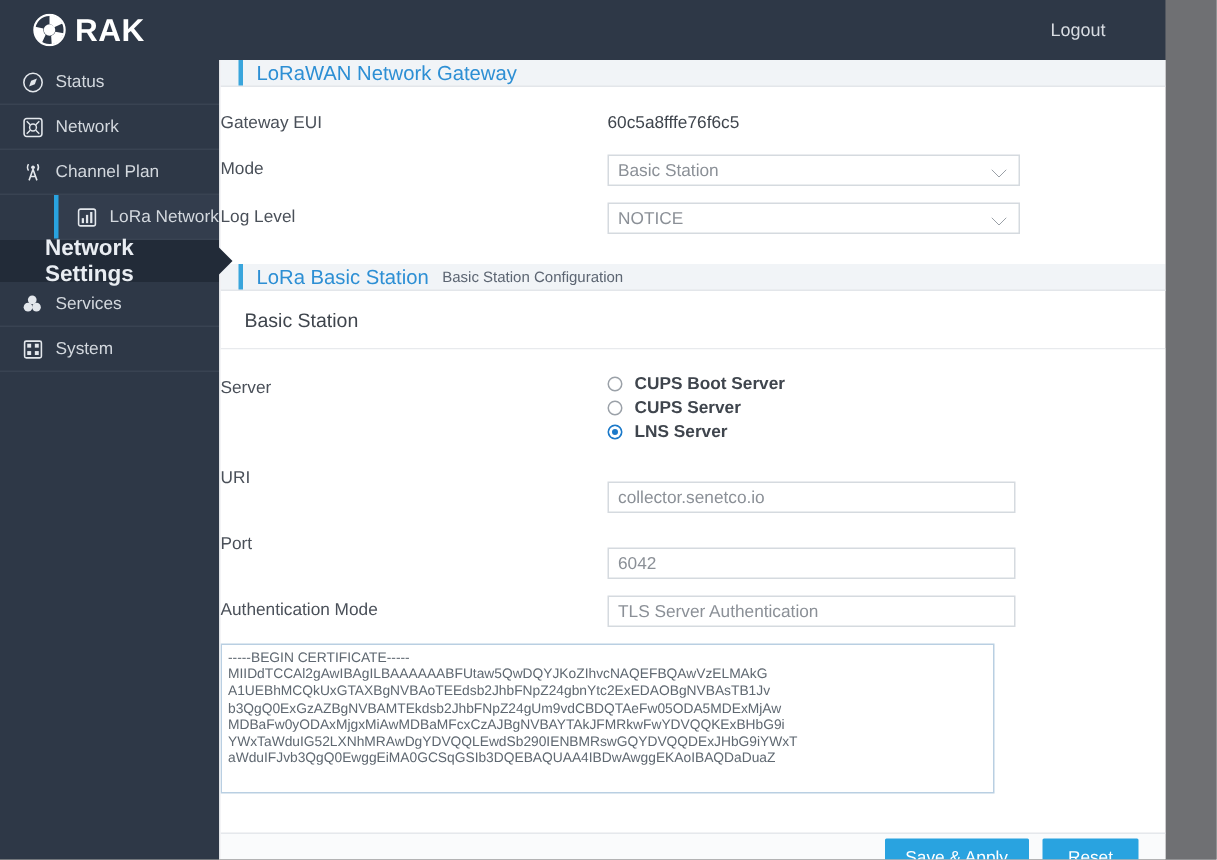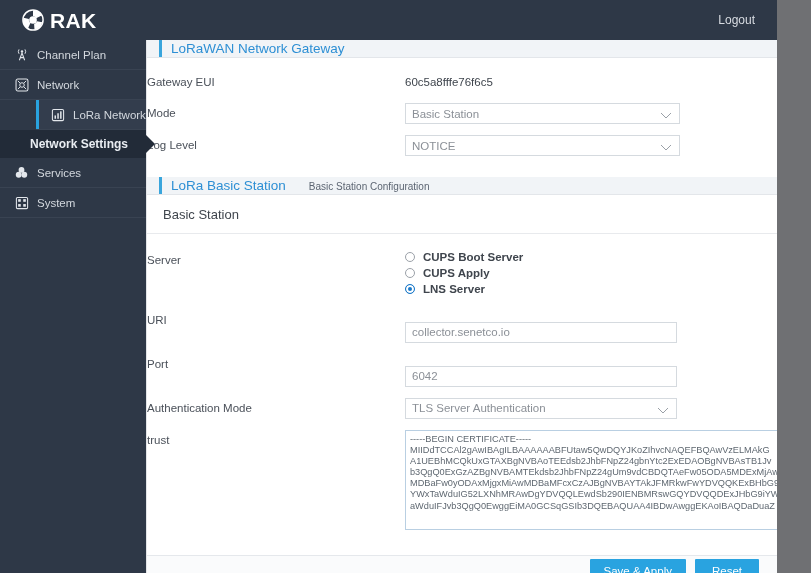--- a/index.html
+++ b/index.html
@@ -40,21 +40,21 @@
   .brand-text {
     color: #ffffff;
     font-size: 21px;
     font-weight: bold;
     letter-spacing: 0.3px;
     line-height: 1;
   }
   .logout {
     color: #d8dce2;
     font-size: 12px;
-    padding-right: 22px;
+    padding-right: 40px;
     cursor: pointer;
   }
 
   
   .body {
     display: flex;
     flex: 1 1 auto;
     min-height: 0;
   }
 
@@ -97,21 +97,21 @@
     left: 0; top: 0; bottom: 0;
     width: 3px;
     background: #29a3e0;
   }
   .sub-item {
     height: 28px;
     display: flex;
     align-items: center;
     padding-left: 30px;
     color: #e9edf2;
-    font-size: 12px;
+    font-size: 15px;
     font-weight: bold;
     background: #222b38;
     position: relative;
     cursor: pointer;
   }
   .sub-item::after {
     content: "";
     position: absolute;
     right: -9px;
     top: 50%;
@@ -147,21 +147,21 @@
     margin-right: 9px;
     flex: 0 0 3px;
   }
   .panel-title {
     color: #2d8fd4;
     font-size: 13.5px;
   }
   .panel-sub {
     color: #5c6572;
     font-size: 10px;
-    margin-left: 23px;
+    margin-left: 9px;
     padding-top: 2px;
   }
   .panel-body {
     background: #ffffff;
     padding: 14px 0 10px 0;
   }
   .panel-gap {
     height: 11px;
     background: #ffffff;
   }
@@ -308,42 +308,51 @@
       </span>
       <span class="brand-text">RAK</span>
     </div>
     <div class="logout">Logout</div>
   </div>
 
   <div class="body">
 
     <div class="sidebar">
 
+      <div class="nav-item">
+        <span class="ic">
+          <svg width="14" height="14" viewBox="0 0 16 16">
+            <circle cx="8" cy="8" r="7" fill="none" stroke="currentColor" stroke-width="1.2"></circle>
+            <path d="M11 5 L6.6 6.6 L5 11 L9.4 9.4 Z" fill="currentColor"></path>
+          </svg>
+        </span>
+        <span>Status</span>
+      </div>
+
+      <div class="nav-item">
+        <span class="ic">
+          <svg width="14" height="14" viewBox="0 0 16 16">
+            <rect x="1.2" y="1.2" width="13.6" height="13.6" rx="2" fill="none" stroke="currentColor" stroke-width="1.2"></rect>
+            <circle cx="8" cy="8" r="2.6" fill="none" stroke="currentColor" stroke-width="1.1"></circle>
+            <path d="M3.2 3.2 L5.9 5.9 M12.8 3.2 L10.1 5.9 M3.2 12.8 L5.9 10.1 M12.8 12.8 L10.1 10.1" stroke="currentColor" stroke-width="1.1"></path>
+          </svg>
+        </span>
+        <span>Network</span>
+      </div>
 
       <div class="nav-item">
         <span class="ic">
           <svg width="14" height="14" viewBox="0 0 16 16">
             <path d="M8 5.5 L5 14 M8 5.5 L11 14 M6 11 H10" stroke="currentColor" stroke-width="1.2" fill="none"></path>
             <circle cx="8" cy="4" r="1.4" fill="currentColor"></circle>
             <path d="M4.6 1.6 A4.6 4.6 0 0 0 4.6 6.6" stroke="currentColor" stroke-width="1.1" fill="none"></path>
             <path d="M11.4 1.6 A4.6 4.6 0 0 1 11.4 6.6" stroke="currentColor" stroke-width="1.1" fill="none"></path>
           </svg>
         </span>
         <span>Channel Plan</span>
-      </div>
-
-      <div class="nav-item">
-        <span class="ic">
-          <svg width="14" height="14" viewBox="0 0 16 16">
-            <rect x="1.2" y="1.2" width="13.6" height="13.6" rx="2" fill="none" stroke="currentColor" stroke-width="1.2"></rect>
-            <circle cx="8" cy="8" r="2.6" fill="none" stroke="currentColor" stroke-width="1.1"></circle>
-            <path d="M3.2 3.2 L5.9 5.9 M12.8 3.2 L10.1 5.9 M3.2 12.8 L5.9 10.1 M12.8 12.8 L10.1 10.1" stroke="currentColor" stroke-width="1.1"></path>
-          </svg>
-        </span>
-        <span>Network</span>
       </div>
 
       <div class="nav-item active">
         <span class="ic">
           <svg width="14" height="14" viewBox="0 0 16 16">
             <rect x="1.6" y="1.6" width="12.8" height="12.8" rx="1.5" fill="none" stroke="currentColor" stroke-width="1.2"></rect>
             <rect x="4" y="8.5" width="1.7" height="3.8" fill="currentColor"></rect>
             <rect x="7.2" y="6" width="1.7" height="6.3" fill="currentColor"></rect>
             <rect x="10.4" y="3.8" width="1.7" height="8.5" fill="currentColor"></rect>
           </svg>
@@ -422,21 +431,21 @@
 
         <div class="row">
           <div class="lbl">Server</div>
           <div class="radio-group">
             <div class="radio-line">
               <span class="radio"></span>
               <span class="radio-label">CUPS Boot Server</span>
             </div>
             <div class="radio-line">
               <span class="radio"></span>
-              <span class="radio-label">CUPS Apply</span>
+              <span class="radio-label">CUPS Server</span>
             </div>
             <div class="radio-line">
               <span class="radio on"></span>
               <span class="radio-label">LNS Server</span>
             </div>
           </div>
         </div>
 
         <div class="row">
           <div class="lbl">URI</div>
@@ -449,21 +458,20 @@
         </div>
 
         <div class="row">
           <div class="lbl">Authentication Mode</div>
           <select class="ctl narrow">
             <option>TLS Server Authentication</option>
           </select>
         </div>
 
         <div class="row">
-          <div class="lbl">trust</div>
           <div class="ta-wrap">
             <textarea class="cert" style="">-----BEGIN CERTIFICATE-----
 MIIDdTCCAl2gAwIBAgILBAAAAAABFUtaw5QwDQYJKoZIhvcNAQEFBQAwVzELMAkG
 A1UEBhMCQkUxGTAXBgNVBAoTEEdsb2JhbFNpZ24gbnYtc2ExEDAOBgNVBAsTB1Jv
 b3QgQ0ExGzAZBgNVBAMTEkdsb2JhbFNpZ24gUm9vdCBDQTAeFw05ODA5MDExMjAw
 MDBaFw0yODAxMjgxMiAwMDBaMFcxCzAJBgNVBAYTAkJFMRkwFwYDVQQKExBHbG9i
 YWxTaWduIG52LXNhMRAwDgYDVQQLEwdSb290IENBMRswGQYDVQQDExJHbG9iYWxT
 aWduIFJvb3QgQ0EwggEiMA0GCSqGSIb3DQEBAQUAA4IBDwAwggEKAoIBAQDaDuaZ</textarea>
             
           </div>

